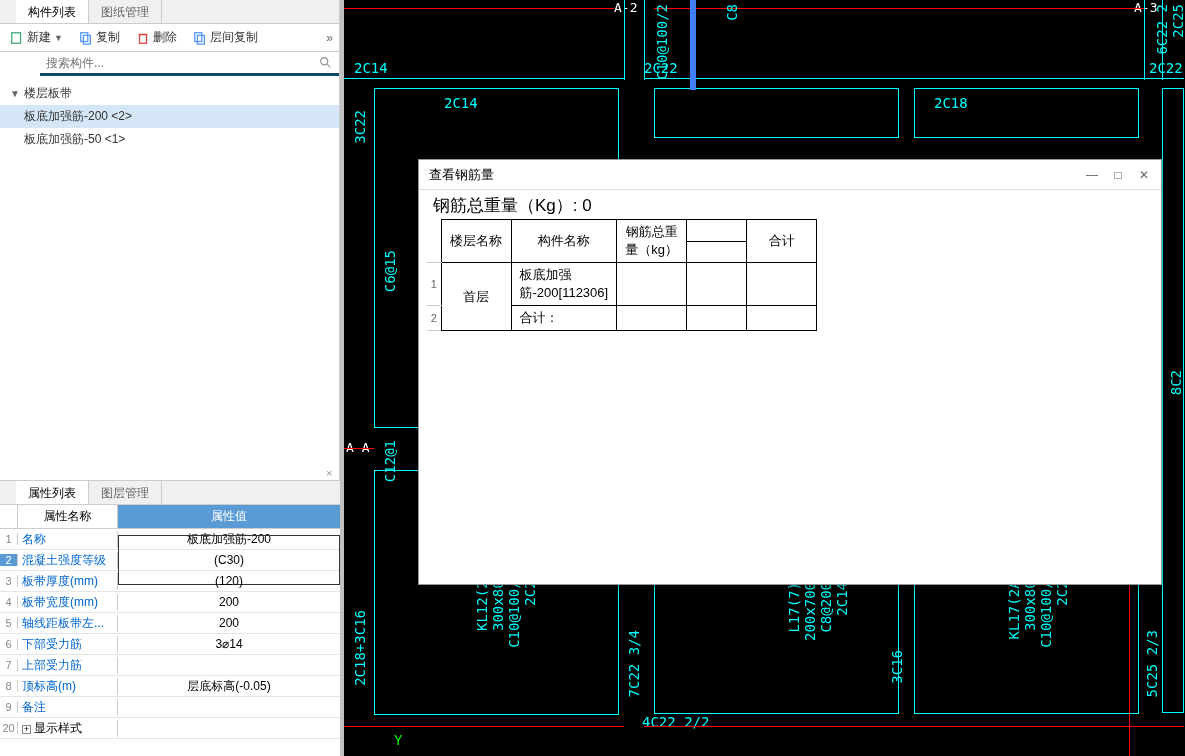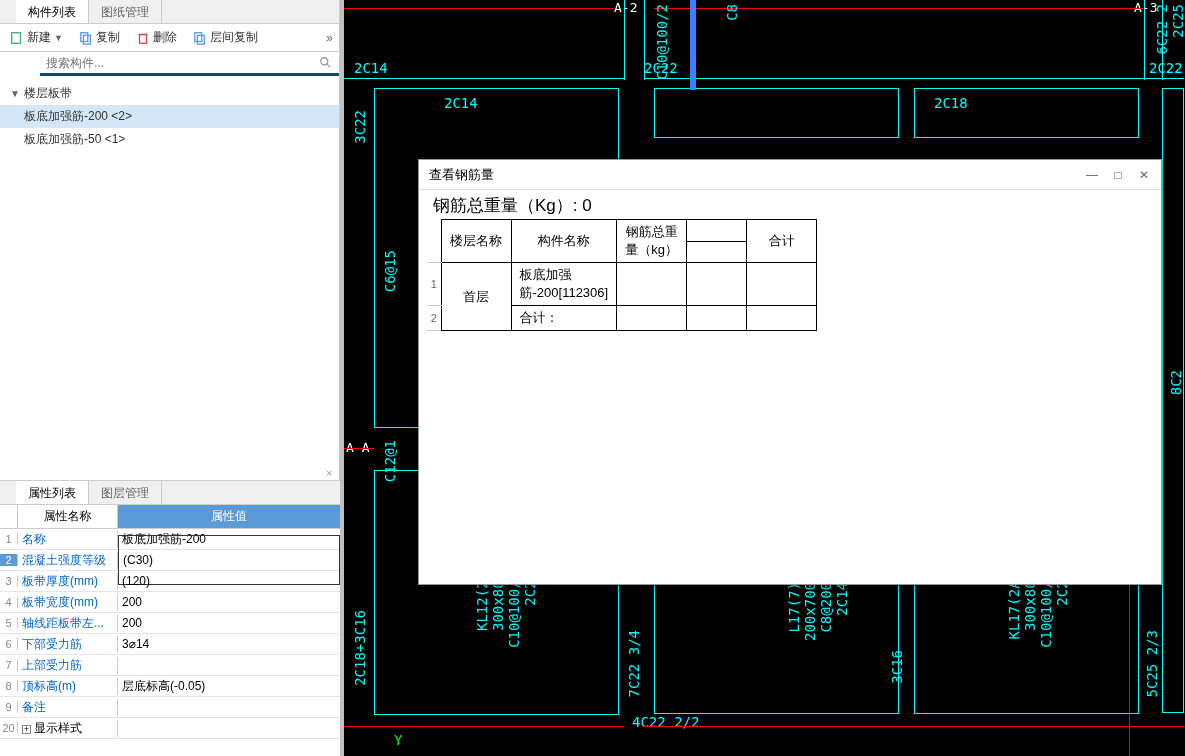--- a/index.html
+++ b/index.html
@@ -36,21 +36,21 @@
 .prop-panel { position: absolute; left: 0; bottom: 0; width: 340px; background: #fff; border-top: 1px solid #ccc; }
 .prop-close { position: absolute; right: 2px; top: -14px; width: 12px; height: 12px; font-size: 11px; color: #999; cursor: pointer; z-index: 10; }
 .prop-tabs { display: flex; background: #f0f0f0; border-bottom: 1px solid #ccc; height: 24px; }
 .prop-header { display: flex; background: #fff; border-bottom: 1px solid #ccc; }
 .prop-header .col-num { width: 18px; border-right: 1px solid #ccc; }
 .prop-header .col-name { width: 100px; border-right: 1px solid #ccc; text-align: center; padding: 3px 0; }
 .prop-header .col-val { flex: 1; text-align: center; padding: 3px 0; background: #5b9bd5; color: #fff; }
 .prop-row { display: flex; border-bottom: 1px solid #e5e5e5; height: 21px; align-items: center; }
 .prop-row .col-num { width: 18px; border-right: 1px solid #ccc; text-align: center; color: #888; font-size: 11px; }
 .prop-row .col-name { width: 100px; border-right: 1px solid #ccc; padding: 0 4px; }
-.prop-row .col-val { flex: 1; padding: 17px 4px; }
+.prop-row .col-val { flex: 1; padding: 17px 4px; text-align: center; }
 .prop-row.link .col-name { color: #0066cc; }
 .prop-row.selected .col-num { background: #5b9bd5; color: #fff; }
 .prop-row.selected .col-val { border: 1px solid #333; }
 .exp-icon { display: inline-block; width: 9px; height: 9px; border: 1px solid #888; text-align: center; line-height: 7px; font-size: 9px; margin-right: 3px; }
 
 
 .viewport { position: absolute; left: 344px; top: 0; right: 0; bottom: 0; background: #000; overflow: hidden; }
 .viewport-divider { position: absolute; left: 340px; top: 0; width: 4px; height: 100%; background: #c0c0c0; }
 .cad-text { position: absolute; color: #00ffff; font-family: monospace; font-size: 14px; white-space: nowrap; }
 .cad-text.vertical { writing-mode: vertical-rl; transform: rotate(180deg); }
@@ -243,21 +243,21 @@
   <div class="cad-text vertical" style="left:662px; top:572px;">KL17(2A)</div>
   <div class="cad-text vertical" style="left:678px; top:572px;">300x800</div>
   <div class="cad-text vertical" style="left:694px; top:572px;">C10@100/2</div>
   <div class="cad-text vertical" style="left:710px; top:572px;">2C20</div>
 
   <div class="cad-text vertical" style="left:8px; top:610px;">2C18+3C16</div>
   <div class="cad-text vertical" style="left:282px; top:630px;">7C22 3/4</div>
   <div class="cad-text vertical" style="left:545px; top:650px;">3C16</div>
   <div class="cad-text vertical" style="left:800px; top:630px;">5C25 2/3</div>
 
-  <div class="cad-text" style="left:288px; top:714px;">4C22 2/2</div>
+  <div class="cad-text" style="left:298px; top:714px;">4C22 2/2</div>
   <div class="cad-text" style="left:50px; top:732px; color:#0f0;">Y</div>
 
   <div class="cad-line-h" style="left:0; top:78px; width:280px; background:#00ffff;"></div>
   <div class="cad-line-h" style="left:300px; top:78px; width:540px; background:#00ffff;"></div>
   <div class="cad-line-v" style="left:280px; top:0; height:80px; background:#00ffff;"></div>
   <div class="cad-line-v" style="left:300px; top:0; height:80px; background:#00ffff;"></div>
   <div class="cad-line-v" style="left:800px; top:0; height:80px; background:#00ffff;"></div>
   <div class="cad-line-v" style="left:818px; top:0; height:80px; background:#00ffff;"></div>
 
   <div class="cad-rect" style="left:30px; top:88px; width:245px; height:340px;"></div>

